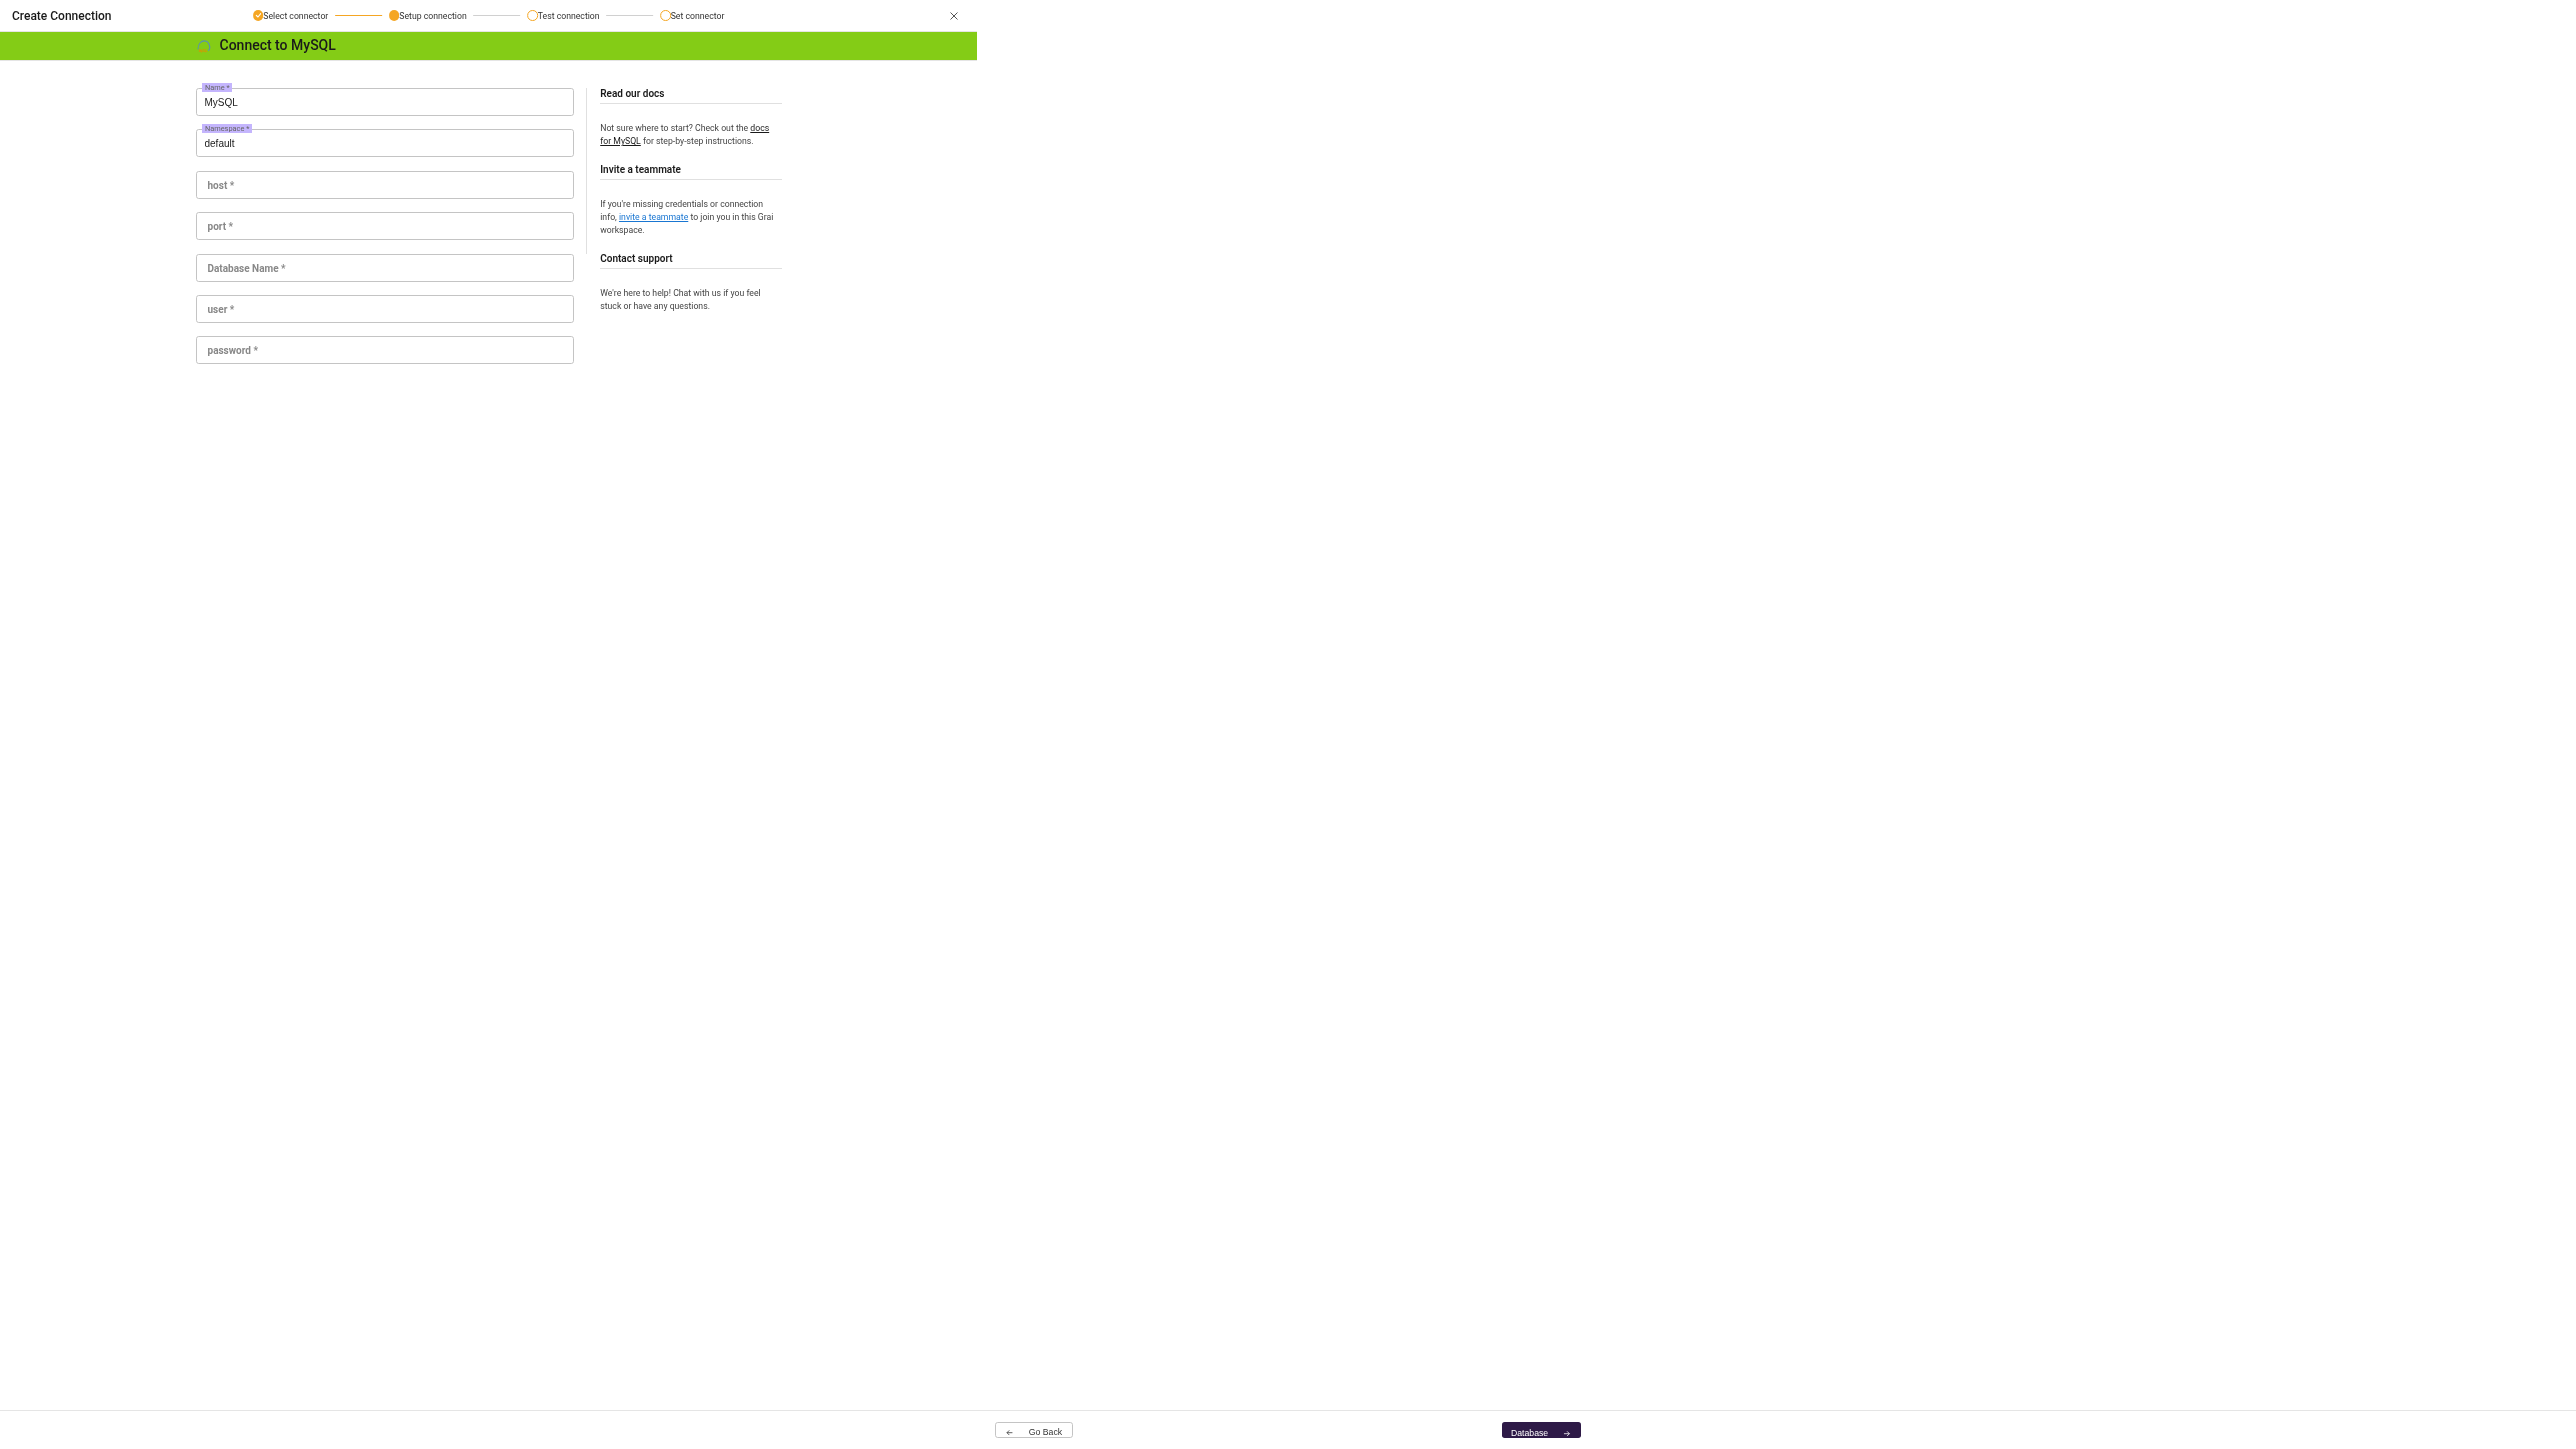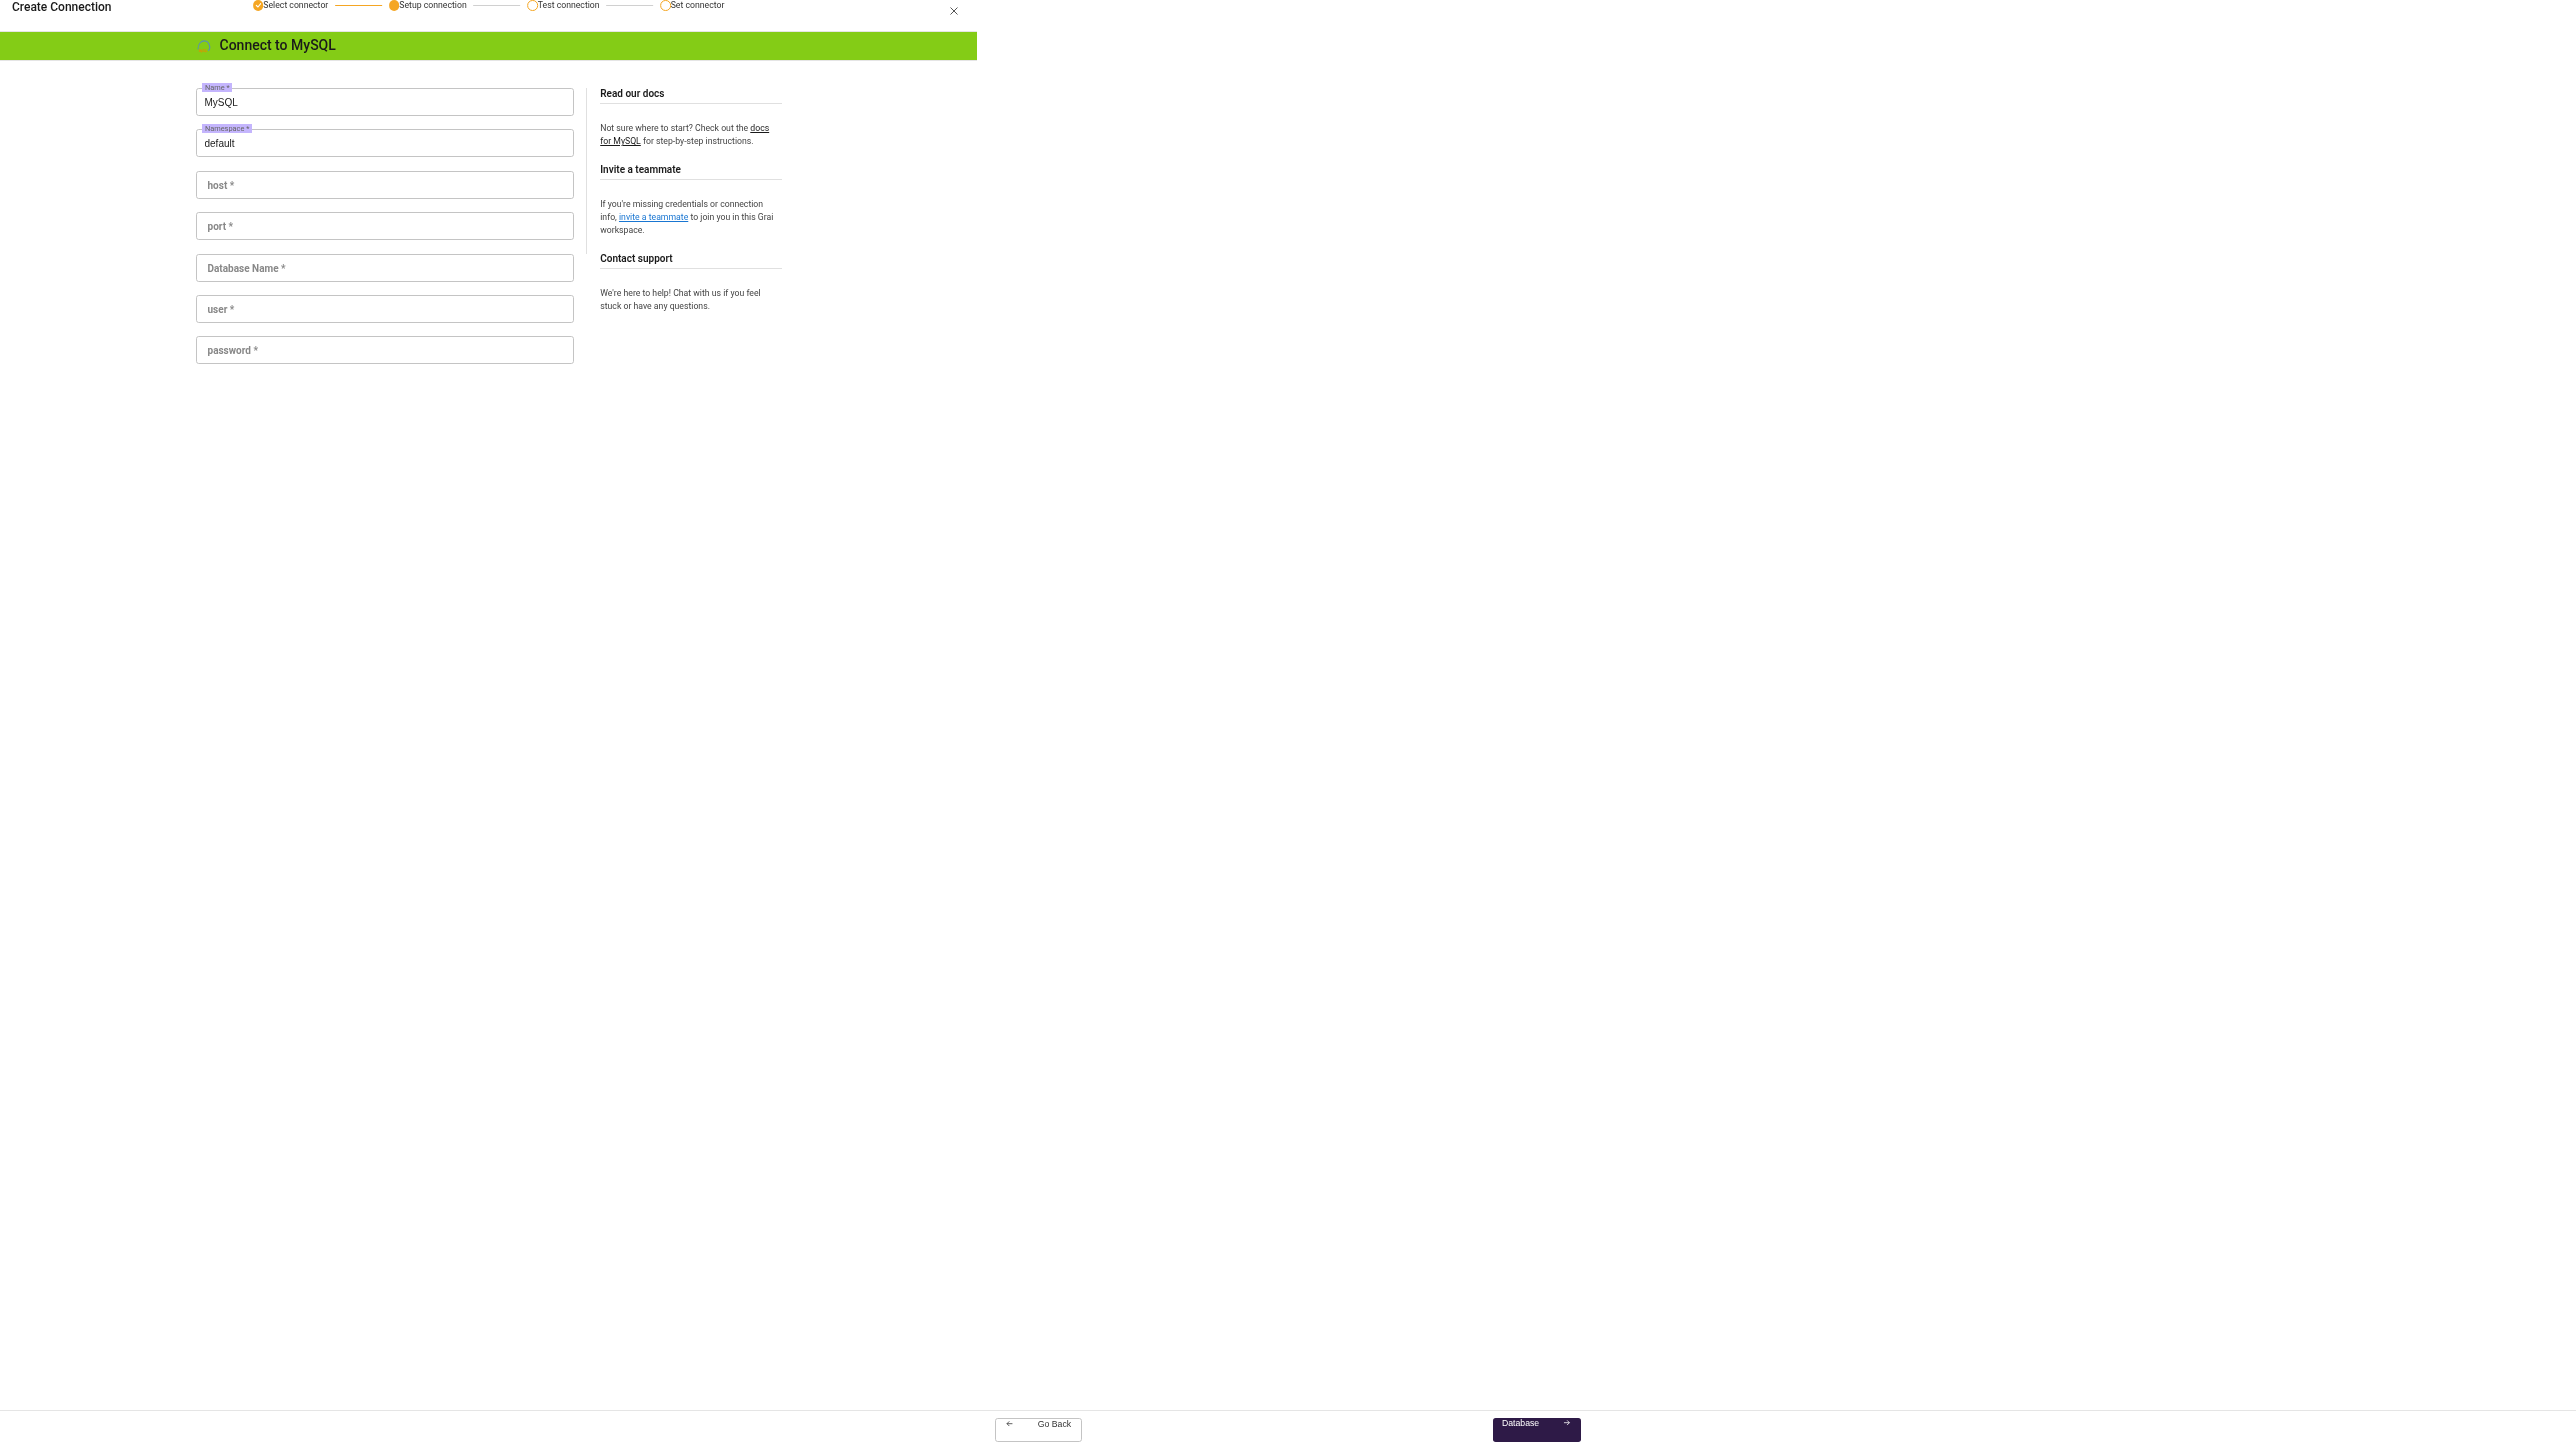--- a/index.html
+++ b/index.html
@@ -10,20 +10,21 @@
   background: #fff;
   width: 977px;
   height: 547px;
   overflow: hidden;
 }
 
 
 .header {
   height: 32px;
   display: flex;
+  align-items: center;
   padding: 0 12px;
   border-bottom: 0.7px solid #e5e5e5;
   position: relative;
 }
 .header-title {
   font-size: 12px;
   font-weight: 500;
   color: #1a1a1a;
 }
 .stepper {
@@ -197,26 +198,26 @@
 }
 .footer-inner {
   width: 586px;
   margin: 0 auto;
   height: 100%;
   display: flex;
   align-items: center;
   justify-content: space-between;
 }
 .btn {
-  height: 24px;
+  height: 16px;
   border-radius: 2.7px;
   font-size: 8.7px;
   display: flex;
-  align-items: flex-start;
-  gap: 23px;
+  align-items: flex-end;
+  gap: 14px;
   padding: 0 9.4px;
   cursor: pointer;
   border: none;
 }
 .btn-secondary {
   background: #fff;
   border: 0.7px solid #c4c4c4;
   color: #333;
 }
 .btn-primary {

